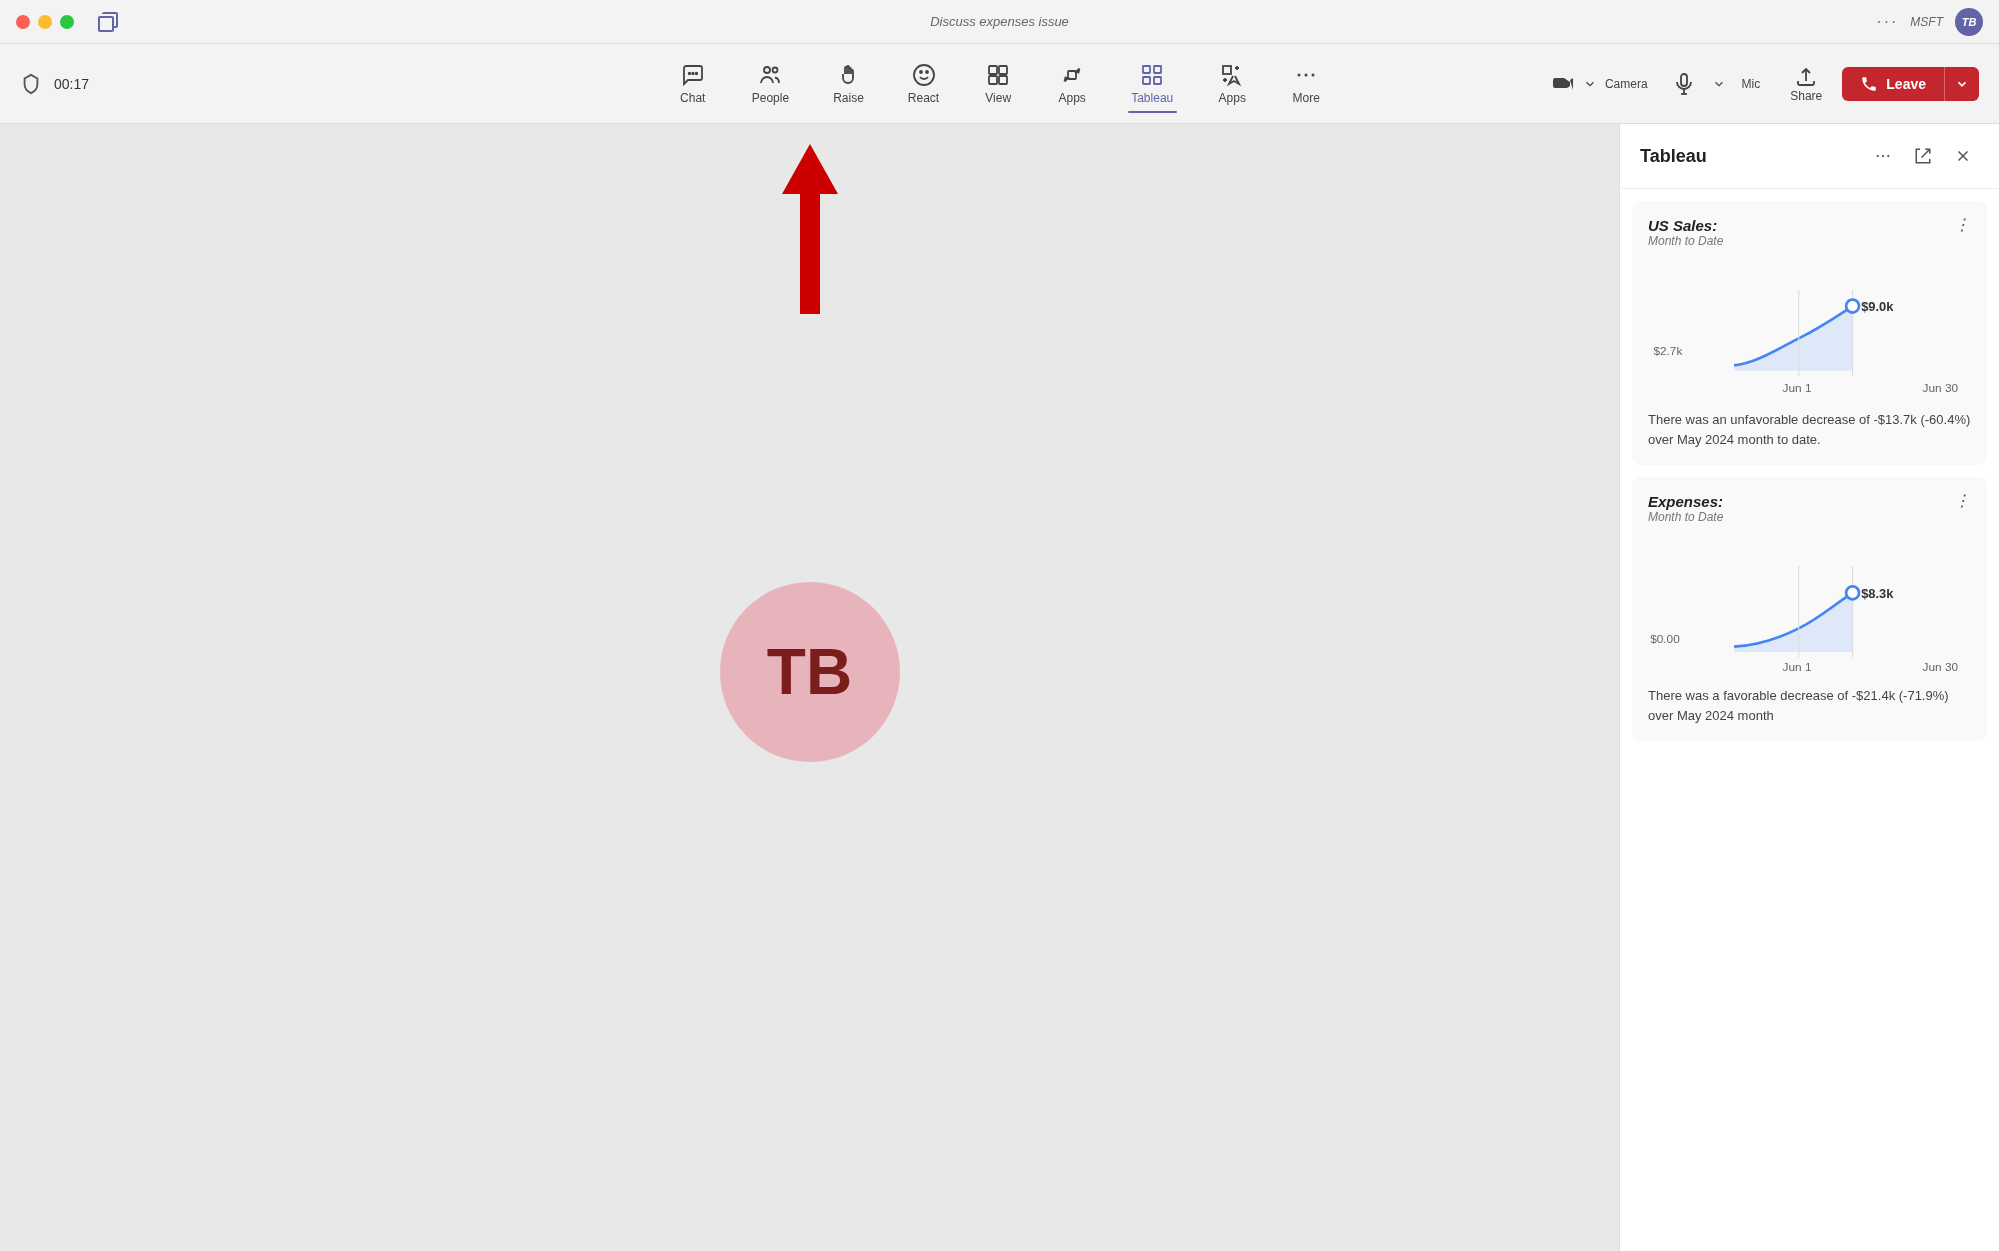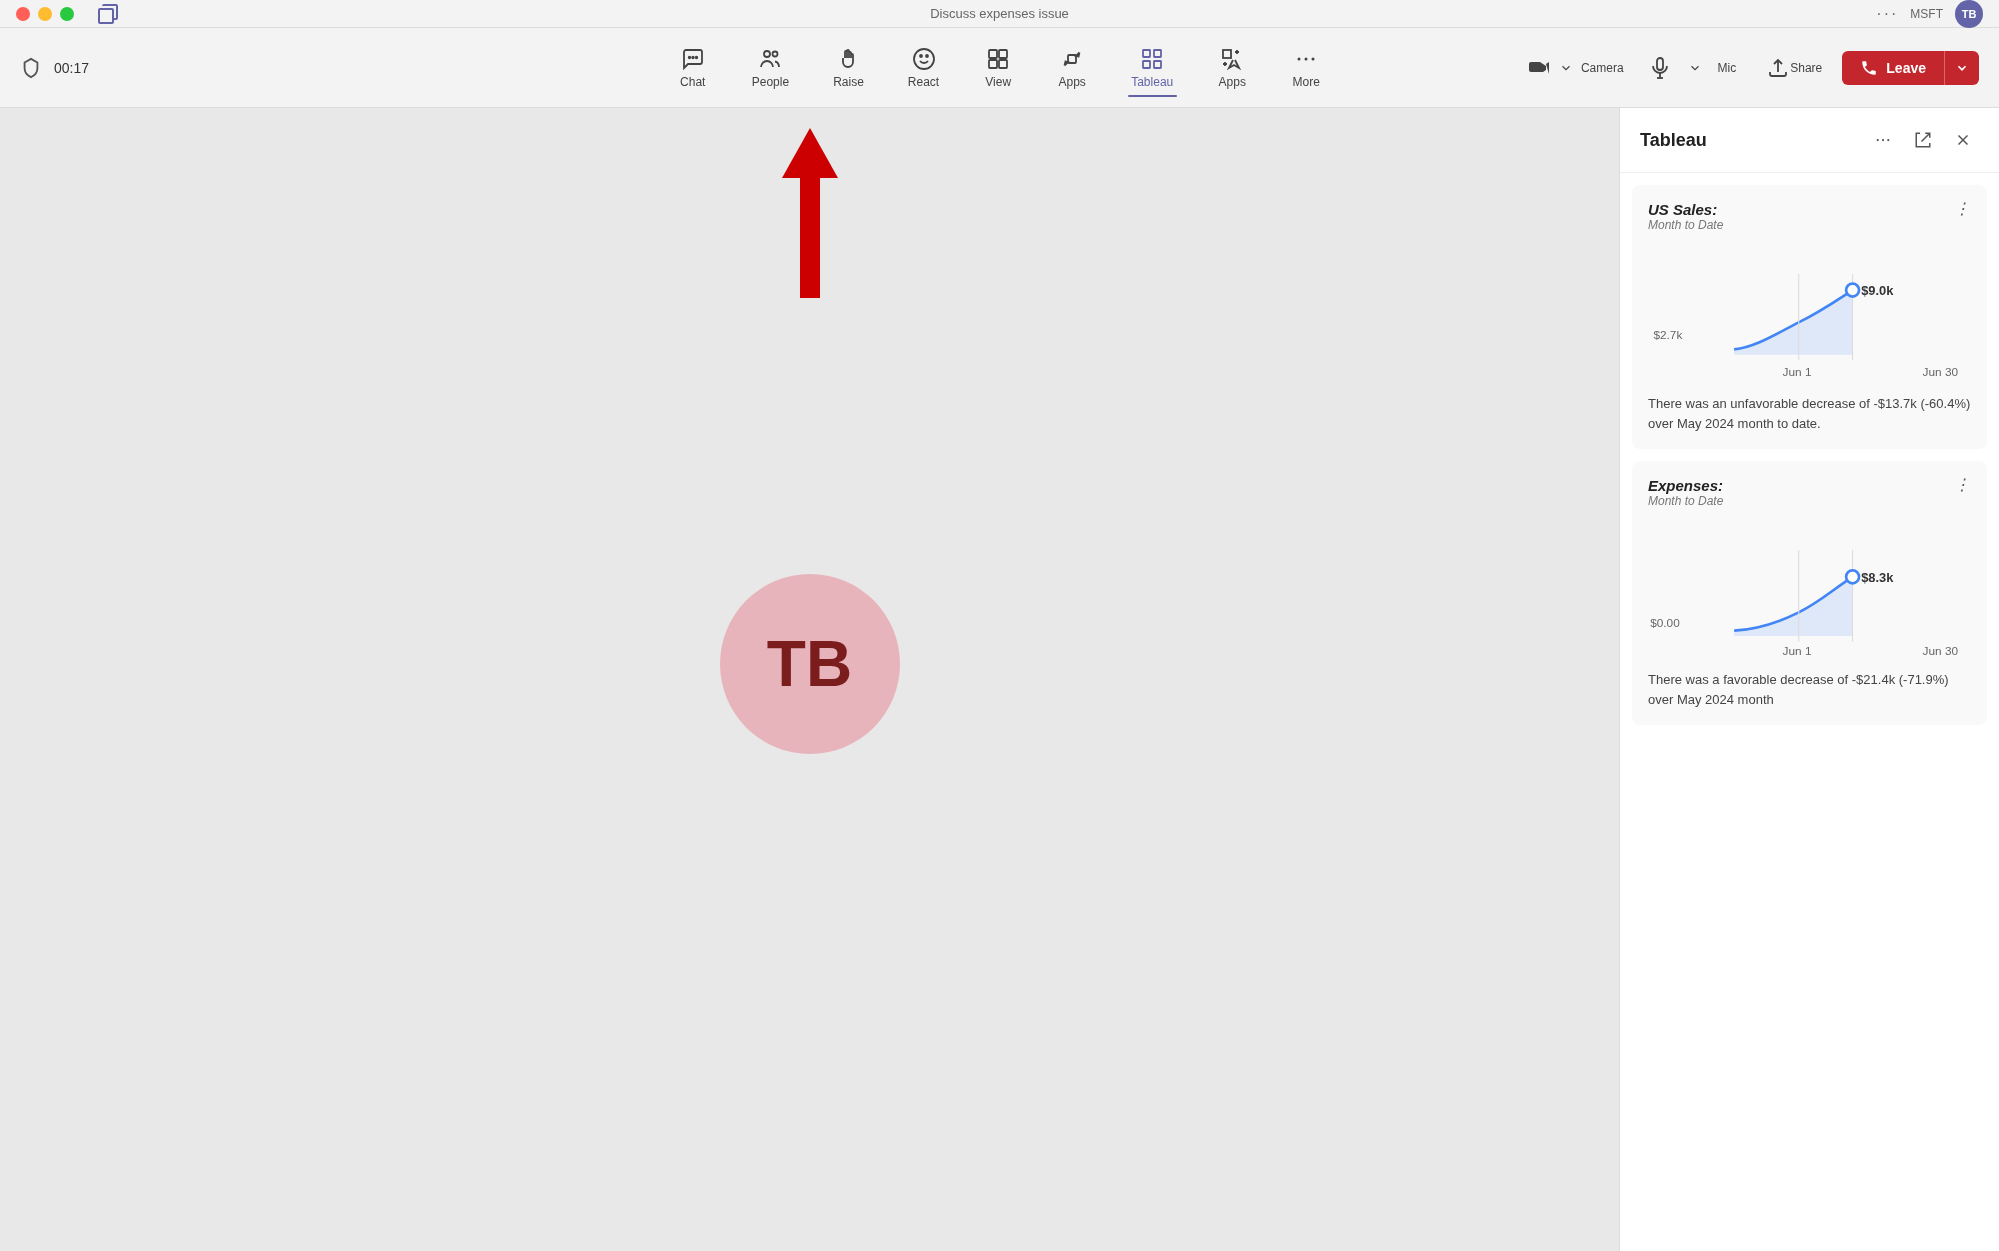--- a/index.html
+++ b/index.html
@@ -8,28 +8,29 @@
       background: #e8e8e8;
       width: 1999px;
       height: 1251px;
       overflow: hidden;
       display: flex;
       flex-direction: column;
     }
 
     
     .title-bar {
-      height: 28px;
+      height: 44px;
       background: #f3f3f3;
       display: flex;
       align-items: center;
       justify-content: center;
       position: relative;
       border-bottom: 1px solid #ddd;
       flex-shrink: 0;
+      font-style: italic;
     }
     .title-bar-buttons {
       position: absolute;
       left: 16px;
       display: flex;
       gap: 8px;
       align-items: center;
     }
     .title-bar-btn {
       width: 14px;
@@ -129,21 +130,21 @@
     .mic-btn {
       display: flex;
       align-items: center;
       gap: 16px;
       padding: 6px 10px;
       border-radius: 6px;
       cursor: pointer;
     }
     .share-btn {
       display: flex;
-      flex-direction: row;
+      flex-direction: column;
       align-items: center;
       padding: 6px 16px;
       border-radius: 6px;
       cursor: pointer;
     }
     .leave-btn-group {
       display: flex;
       align-items: stretch;
       border-radius: 6px;
       overflow: hidden;

